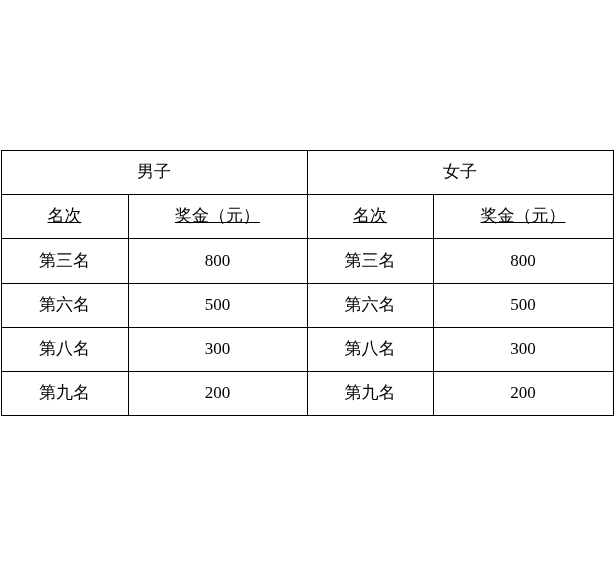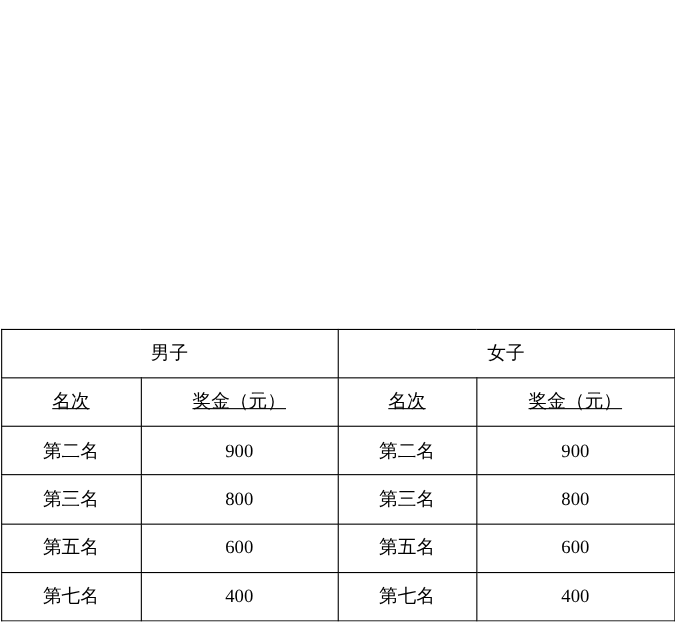--- a/index.html
+++ b/index.html
@@ -12,21 +12,21 @@
     height: 565px;
     font-family: "Liberation Serif", "DejaVu Serif", serif;
     color: #000000;
     overflow: hidden;
   }
   .sheet {
     width: 614px;
     height: 565px;
     box-sizing: border-box;
     display: flex;
-    align-items: flex-end;
+    align-items: center;
     justify-content: center;
   }
   table.prize-table {
     border-collapse: collapse;
     width: 612px;
     table-layout: fixed;
     margin-top: 1px;
   }
   table.prize-table td {
     border: 1px solid #000000;
@@ -75,38 +75,38 @@
         <td class="group-head" colspan="2">女子</td>
       </tr>
       <tr>
         <td class="col-head">名次</td>
         <td class="col-head">奖金（元）</td>
         <td class="col-head">名次</td>
         <td class="col-head">奖金（元）</td>
       </tr>
 
       <tr>
-        <td class="rank-cell">第二名</td>
-        <td class="money-cell">900</td>
-        <td class="rank-cell">第二名</td>
-        <td class="money-cell">900</td>
-      </tr>
-      <tr>
         <td class="rank-cell">第三名</td>
         <td class="money-cell">800</td>
         <td class="rank-cell">第三名</td>
         <td class="money-cell">800</td>
       </tr>
       <tr>
-        <td class="rank-cell">第五名</td>
-        <td class="money-cell">600</td>
-        <td class="rank-cell">第五名</td>
-        <td class="money-cell">600</td>
+        <td class="rank-cell">第六名</td>
+        <td class="money-cell">500</td>
+        <td class="rank-cell">第六名</td>
+        <td class="money-cell">500</td>
       </tr>
       <tr>
-        <td class="rank-cell">第七名</td>
-        <td class="money-cell">400</td>
-        <td class="rank-cell">第七名</td>
-        <td class="money-cell">400</td>
+        <td class="rank-cell">第八名</td>
+        <td class="money-cell">300</td>
+        <td class="rank-cell">第八名</td>
+        <td class="money-cell">300</td>
+      </tr>
+      <tr>
+        <td class="rank-cell">第九名</td>
+        <td class="money-cell">200</td>
+        <td class="rank-cell">第九名</td>
+        <td class="money-cell">200</td>
       </tr>
     </tbody>
   </table>
 </div>
 
 </body></html>

